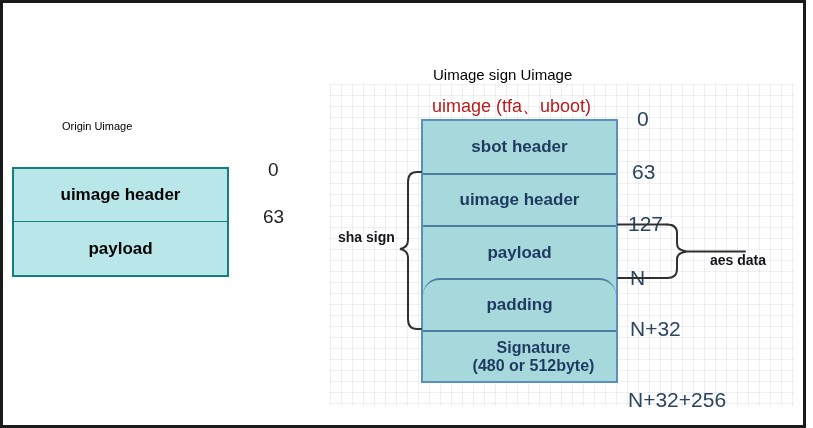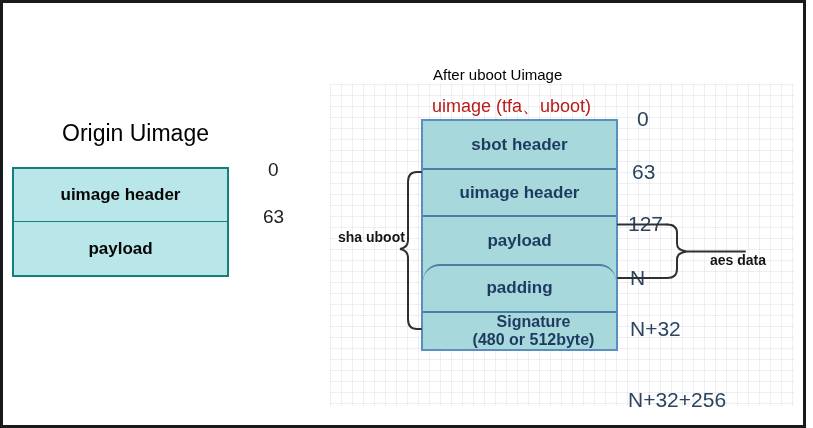--- a/index.html
+++ b/index.html
@@ -30,21 +30,21 @@
     background-image:
       linear-gradient(to right, rgba(120,130,150,0.12) 1px, transparent 1px),
       linear-gradient(to bottom, rgba(120,130,150,0.12) 1px, transparent 1px);
     background-size: 11px 11px;
   }
 
   
   .origin-title {
     position: absolute;
     left: 62px; top: 120px;
-    font-size: 23px;
+    font-size: 11px;
     color: #000000;
     white-space: nowrap;
   }
   .origin-box {
     position: absolute;
     left: 12px; top: 167px;
     width: 217px; height: 110px;
     box-sizing: border-box;
     border: 2px solid #157f7f;
     background: #b9e6e8;
@@ -82,21 +82,21 @@
   .signed-box-title {
     position: absolute;
     left: 432px; top: 94px;
     font-size: 18px;
     color: #b91c1c;
     white-space: nowrap;
   }
   .signed-box {
     position: absolute;
     left: 421px; top: 119px;
-    width: 197px; height: 232px;
+    width: 197px; height: 264px;
     box-sizing: border-box;
     border: 2px solid #5a8fbe;
     background: #a7d8dc;
     display: flex;
     flex-direction: column;
   }
   .signed-sec {
     box-sizing: border-box;
     display: flex;
     flex-direction: column;
@@ -154,21 +154,21 @@
   <div class="origin-title">Origin Uimage</div>
 
   <div class="origin-box">
     <div class="origin-sec sec1">uimage header</div>
     <div class="origin-sec sec2">payload</div>
   </div>
 
   <div class="origin-offset" id="orig-off-0">0</div>
   <div class="origin-offset" id="orig-off-63">63</div>
 
-  <div class="signed-title">After uboot Uimage</div>
+  <div class="signed-title">Uimage sign Uimage</div>
 
   <div class="signed-box-title">uimage (tfa、uboot)</div>
 
   <div class="signed-box">
     <div class="signed-sec" id="sec-sbot">sbot header</div>
     <div class="signed-sec" id="sec-uheader">uimage header</div>
     <div class="signed-sec" id="sec-payload">payload</div>
     <div class="signed-sec" id="sec-padding">padding</div>
     <div class="signed-sec" id="sec-sig">
       <span>Signature</span>
@@ -176,21 +176,21 @@
     </div>
   </div>
 
   <div class="signed-offset" id="off-0">0</div>
   <div class="signed-offset" id="off-63">63</div>
   <div class="signed-offset" id="off-127">127</div>
   <div class="signed-offset" id="off-n">N</div>
   <div class="signed-offset" id="off-n32">N+32</div>
   <div class="signed-offset" id="off-n32256">N+32+256</div>
 
-  <div class="brace-label" id="sha-label">sha uboot</div>
+  <div class="brace-label" id="sha-label">sha sign</div>
   <div class="brace-label" id="aes-label">aes data</div>
 
   <svg class="lines-overlay" width="813" height="428" viewBox="0 0 813 428">
 
     <path d="M 421 172 H 417 C 411 172 408 175 408 182 V 240 C 408 245 406 248 400 249
              C 406 250 408 253 408 258 V 319 C 408 326 411 329 417 329 H 421" fill="none" stroke="#303030" stroke-width="2" stroke-linecap="round"></path>
 
     <path d="M 618 224.5 H 667" fill="none" stroke="#303030" stroke-width="2" stroke-linecap="round"></path>
 
     <path d="M 618 278 H 667" fill="none" stroke="#303030" stroke-width="2" stroke-linecap="round"></path>

